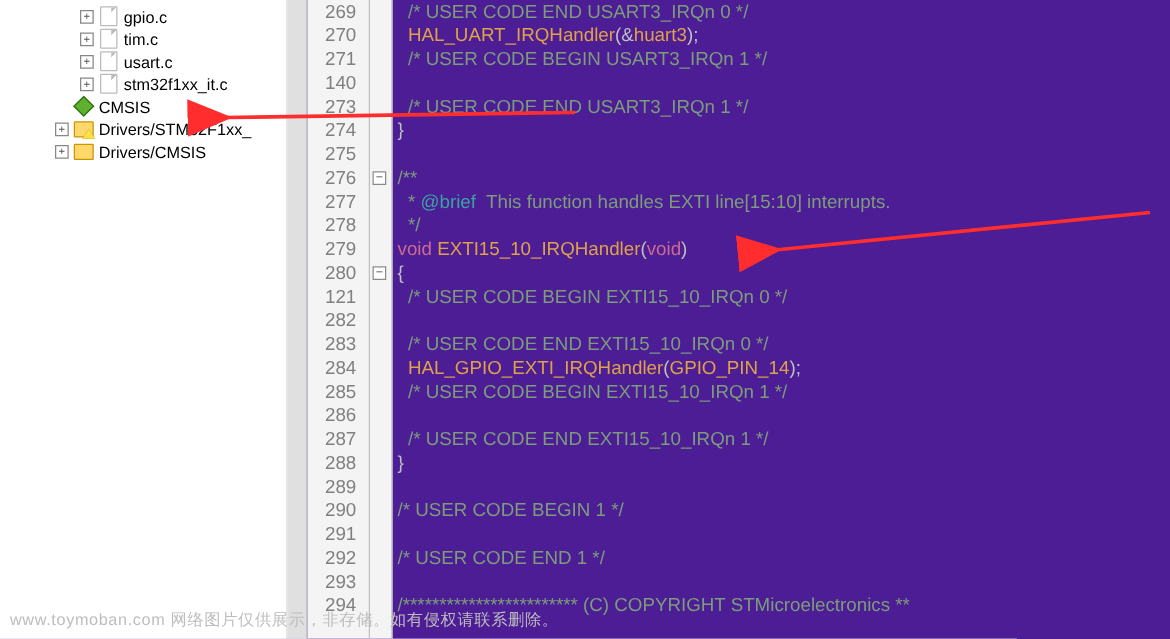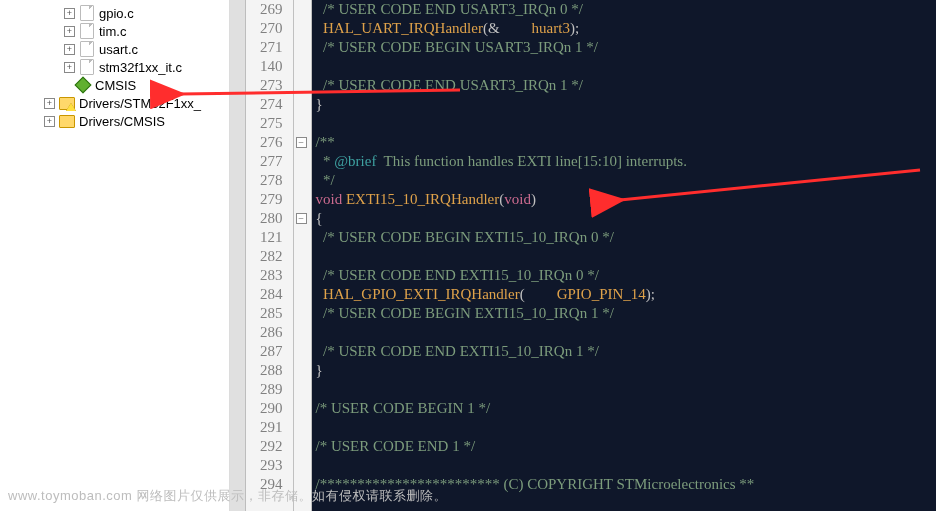--- a/index.html
+++ b/index.html
@@ -25,21 +25,21 @@
   .tree-item {
     display: flex;
     align-items: center;
     gap: 4px;
     padding: 1px 0 1px 6px;
     white-space: nowrap;
     font-size: 13px;
     color: #000;
   }
   .tree-item.depth2 { padding-left: 64px; }
-  .tree-item.depth1 { padding-left: 60px; }
+  .tree-item.depth1 { padding-left: 44px; }
   .tree-item.depth0 { padding-left: 44px; }
   .tree-expander {
     width: 11px; height: 11px;
     border: 1px solid #888;
     display: inline-flex;
     align-items: center;
     justify-content: center;
     font-size: 9px; line-height: 9px;
     color: #555; background: #fff;
   }
@@ -52,21 +52,21 @@
   .icon-folderwarn::after { content: ""; position: absolute; right: -2px; bottom: -2px; width: 0; height: 0; border-left: 5px solid transparent; border-right: 5px solid transparent; border-bottom: 8px solid #ffe040; filter: drop-shadow(0 0 0 #a07000); }
   .icon-folder { width: 16px; height: 13px; background: #ffd86b; border: 1px solid #c99600; border-radius: 1px; }
 
   
   .gutter-strip {
     width: 16px;
     background: #e0e0e0;
     border-right: 1px solid #bdbdbd;
   }
 
-  .editor { flex: 1; display: flex; background: #0f172a; font-family: Liberation Serif, serif; font-size: 15px; }
+  .editor { flex: 1; display: flex; background: #4c1d95; font-family: Liberation Sans, sans-serif; font-size: 15px; }
   .linenos {
     background: #f4f4f4;
     color: #808080;
     text-align: right;
     padding: 0 10px 0 14px;
     border-right: 1px solid #c0c0c0;
     user-select: none;
   }
   .linenos .ln { height: 19px; line-height: 19px; }
   .fold-col {
@@ -90,21 +90,21 @@
     color: #c0c0c0;
     padding-left: 4px;
     white-space: pre;
     position: relative;
   }
   .code .row { height: 19px; line-height: 19px; }
   .c-comment { color: #7c9c7c; margin-top: 27px; }
   .c-doctag { color: #3ea1a1; }
   .c-keyword { color: #cc6b8f; text-align: right; }
   .c-func { color: #dfa24a; }
-  .c-arg { color: #dfa24a; margin-left: 32px; }
+  .c-arg { color: #dfa24a; }
   .c-sym { color: #c0c0c0; }
 
   
   .arrow { position: absolute; pointer-events: none; }
   .watermark {
     position: absolute;
     left: 8px; bottom: 6px;
     color: #bdbdbd;
     font-size: 13px;
     letter-spacing: 0.5px;

